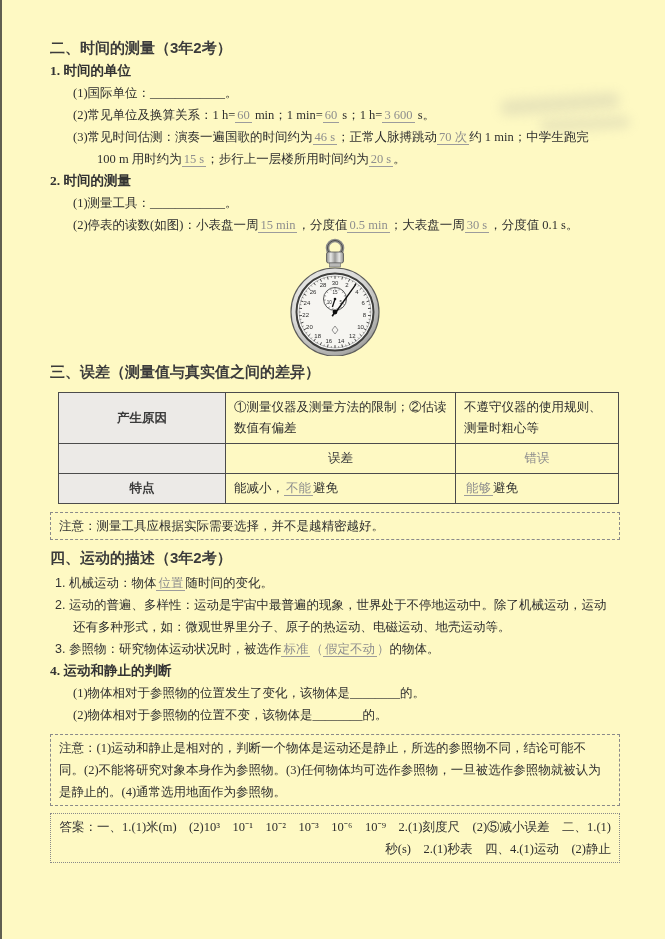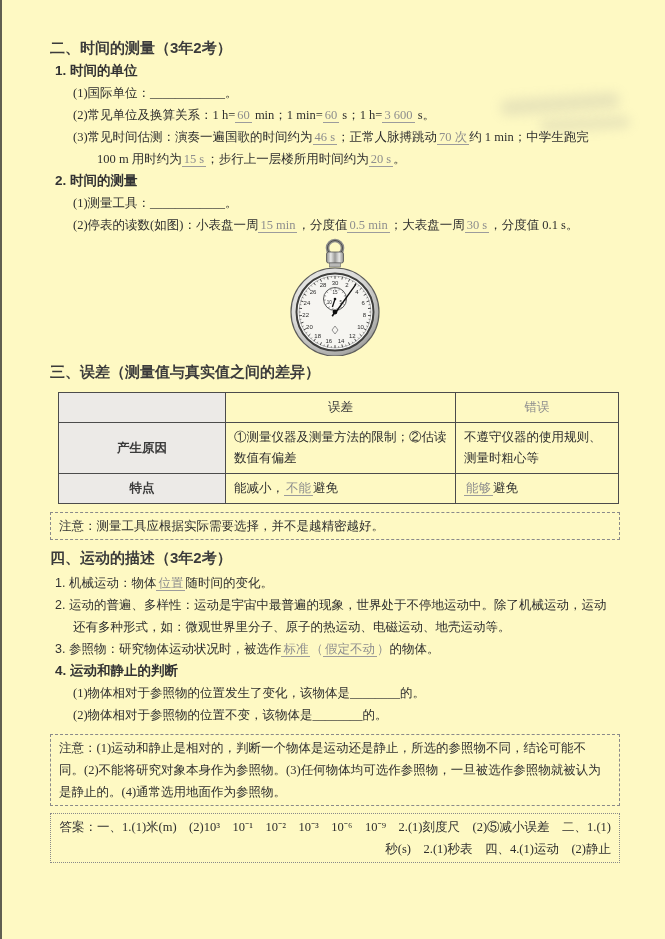--- a/index.html
+++ b/index.html
@@ -15,23 +15,23 @@
   .smudge.s1 { left:500px; top:96px; width:120px; height:16px; transform:rotate(-4deg); }
   .smudge.s2 { left:540px; top:118px; width:90px; height:12px; transform:rotate(-3deg); }
   .content { position:absolute; left:50px; top:36px; width:570px; }
 
   .h-sec {
     font-family:"Liberation Sans", sans-serif;
     font-weight:bold; font-size:15px; color:#3b3b3b;
     line-height:24px; white-space:nowrap;
   }
   .item-title {
-    font-family:Liberation Sans, sans-serif;
+    font-family:Liberation Serif, serif;
     font-weight:bold; font-size:13.5px; color:#333;
-    line-height:22px; margin-left:5px; white-space:nowrap;
+    line-height:22px; white-space:nowrap;
   }
   .line { font-size:12.5px; line-height:22px; margin-left:23px; white-space:nowrap; }
   .line.cont { margin-left:47px; }
   .nline { font-size:12.5px; line-height:22px; margin-left:5px; white-space:nowrap; }
   .nline.cont { margin-left:23px; white-space:normal; }
 
   .r-a { color:#8e8e8e; border-bottom:1px solid #9c9c9c; padding:0 2px; }
   .r-g { color:#8e8e8e; }
   .r-b { font-family:"Liberation Sans", sans-serif; font-weight:normal; color:#333; }
 
@@ -225,28 +225,28 @@
         <circle cx="56" cy="74" r="2.4" fill="#0d0d0d"></circle>
 
         <path d="M56 88 L59 92 L56 96 L53 92 Z" fill="none" stroke="#777" stroke-width="0.8"></path>
       </svg>
     </div>
 
     <div class="h-sec">三、误差（测量值与真实值之间的差异）</div>
     <table class="err">
       <tbody>
         <tr>
+          <td class="lbl">产生原因</td>
+          <td class="c2"><span>①测量仪器及测量方法的限制；②估读数值有偏差</span></td>
+          <td class="c3"><span>不遵守仪器的使用规则、测量时粗心等</span></td>
+        </tr>
+        <tr>
           <td class="lbl hdr"></td>
           <td class="hdr c2">误差</td>
           <td class="hdr c3 gray">错误</td>
-        </tr>
-        <tr>
-          <td class="lbl">产生原因</td>
-          <td class="c2"><span>①测量仪器及测量方法的限制；②估读数值有偏差</span></td>
-          <td class="c3"><span>不遵守仪器的使用规则、测量时粗心等</span></td>
         </tr>
         <tr>
           <td class="lbl">特点</td>
           <td class="c2"><span>能减小，</span><span class="r-a">不能</span><span>避免</span></td>
           <td class="c3"><span class="r-a">能够</span><span>避免</span></td>
         </tr>
       </tbody>
     </table>
     <div class="notebox"><span class="r-b">注意：</span><span>测量工具应根据实际需要选择，并不是越精密越好。</span></div>
 

